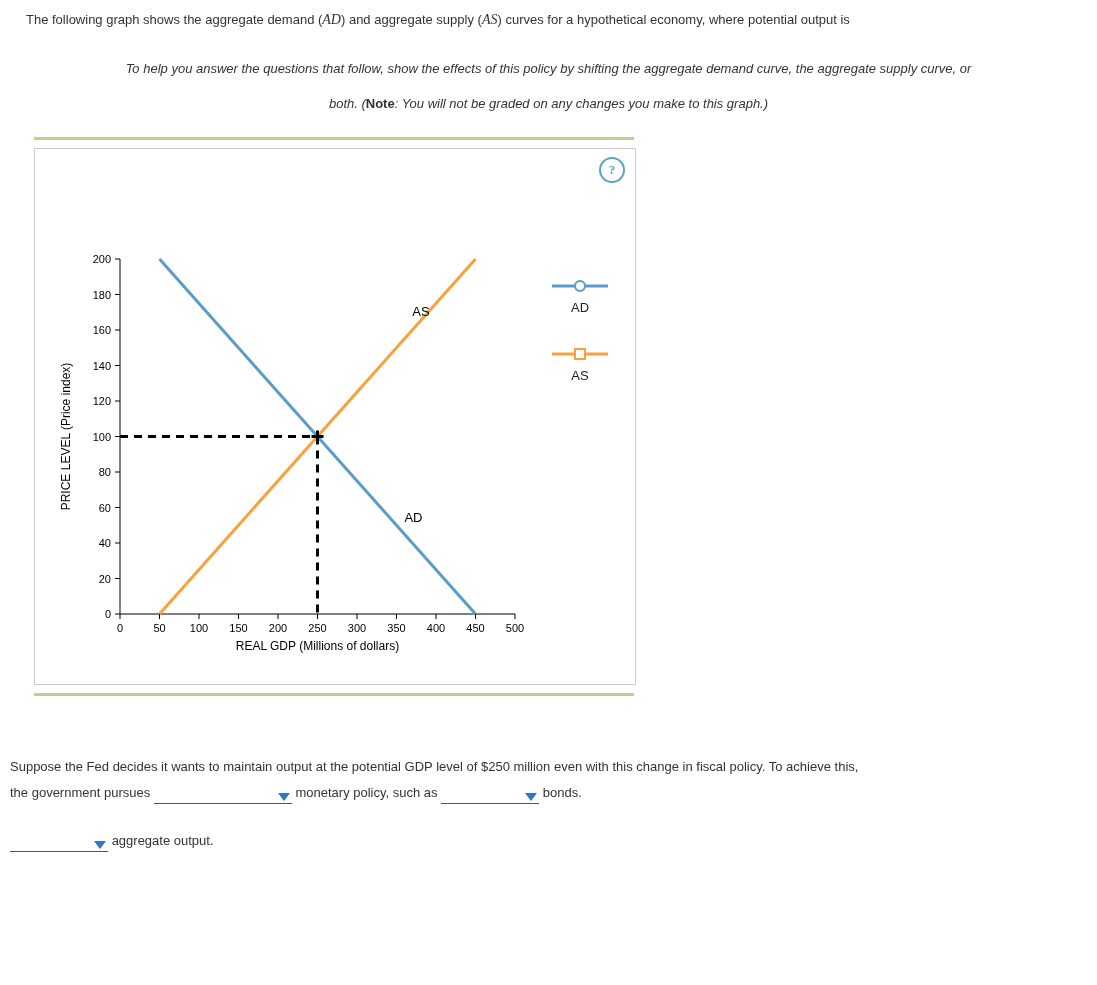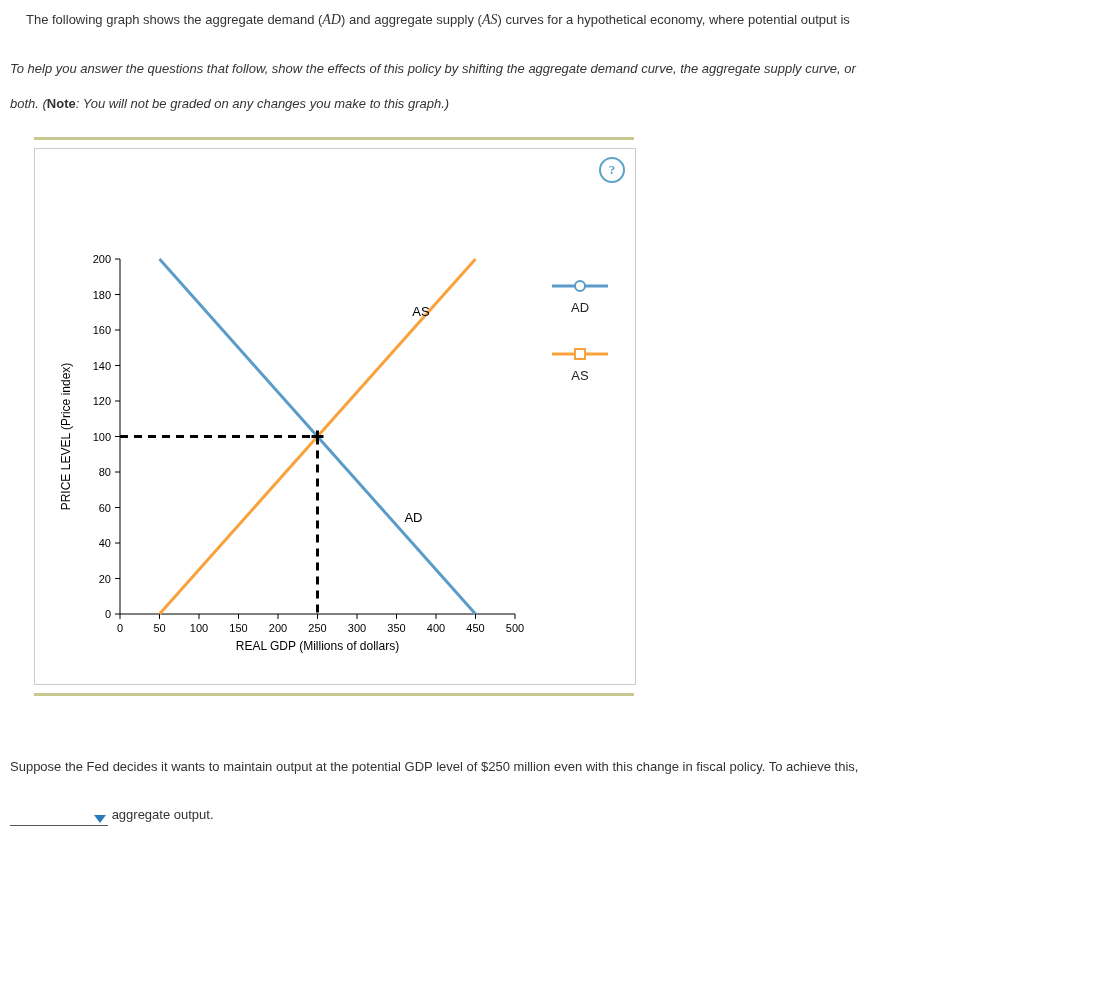--- a/index.html
+++ b/index.html
@@ -5,21 +5,21 @@
   body {
     font-family: Verdana, Arial, sans-serif;
     font-size: 13px;
     color: #333;
     margin: 0;
     padding: 8px 10px;
     line-height: 1.7;
     background: #fff;
   }
   .intro-text p { margin: 0 0 6px 16px; }
-  .instr { font-style: italic; margin-top: 26px; margin-bottom: 6px;}
+  .instr { font-style: italic; margin-top: 26px; margin-bottom: 6px; text-align: center;}
   .math-it { font-family: Georgia, 'Times New Roman', serif; font-style: italic; font-size: 14px;}
   .bold { font-weight: bold; }
   .graph-block {
     margin-top: 22px;
     margin-left: 24px;
   }
   .hr-top, .hr-bot {
     height: 3px;
     background: #c8c890;
     width: 600px;
@@ -180,20 +180,27 @@
           </svg>
           <div>AS</div>
         </div>
       </div>
   </div>
   <div class="hr-bot"></div>
 </div>
 
 <div class="question-block">
   <p>Suppose the Fed decides it wants to maintain output at the potential GDP level of $250 million even with this change in fiscal policy. To achieve this,</p>
+  <p>
+    <span>the government pursues</span>
+    <span class="dropdown"><span class="caret"></span></span>
+    <span>monetary policy, such as</span>
+    <span class="dropdown short"><span class="caret"></span></span>
+    <span>bonds.</span>
+  </p>
 
   <div class="para-spacer"></div>
 
   <p>
     <span class="dropdown short"><span class="caret"></span></span>
     <span>aggregate output.</span>
   </p>
 </div>
 
 </body></html>

